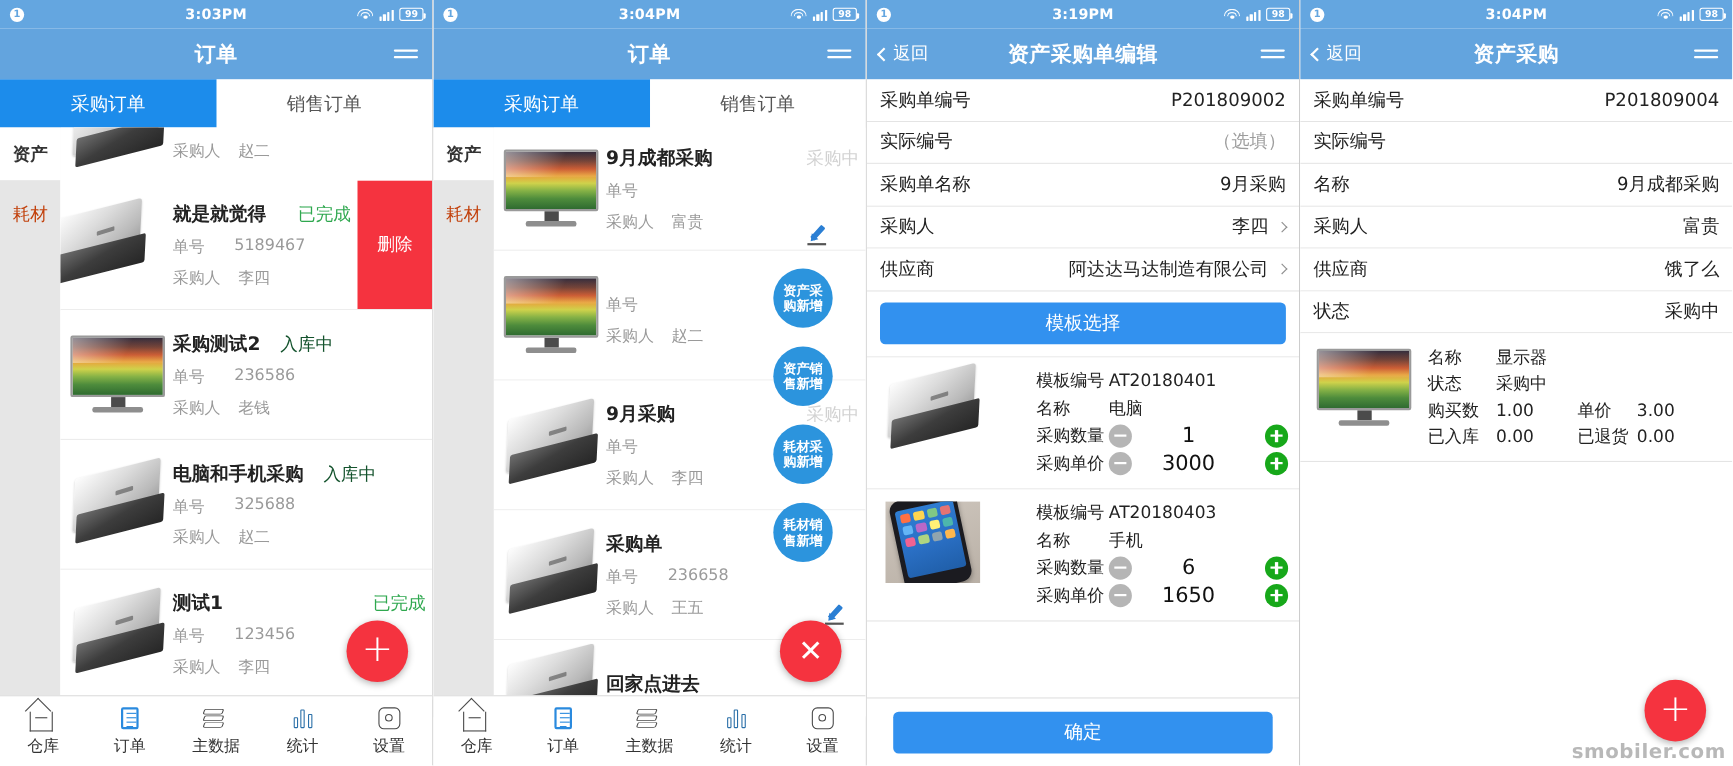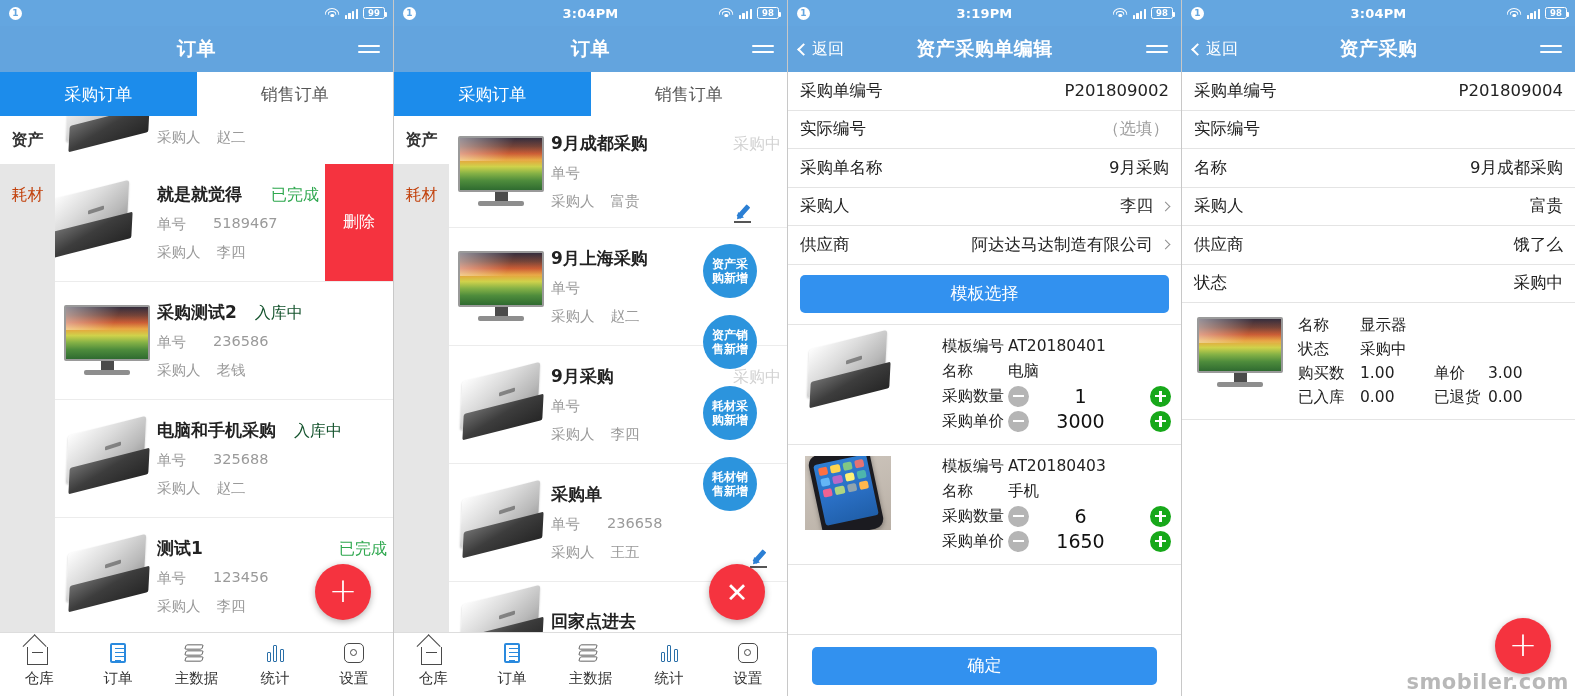--- a/index.html
+++ b/index.html
@@ -271,32 +271,33 @@
   .dline .dv { width: 74px; flex: 0 0 74px; color: #222; }
   .dline .dk2 { width: 54px; flex: 0 0 54px; color: #222; }
   .dline .dv2 { color: #222; }
 
   .confirmwrap { position: absolute; left: 0; right: 0; bottom: 0; height: 62px;
                  background: #fff; border-top: 1px solid #e0e0e0;
                  display: flex; align-items: center; padding: 0 24px; }
   .confirmbtn { flex: 1; height: 38px; background: #3291ef; color: #fff;
                 border-radius: 5px; display:flex; align-items:center;
                 justify-content:center; font-size: 17px; }
-  .watermark { position: absolute; right: 6px; bottom: 2px; font-size: 21px;
+  .watermark { position: absolute; right: 6px; bottom: 2px; font-size: 18px;
                font-weight: bold; color: rgba(125,125,125,.55);
                letter-spacing: .5px; z-index: 60; }
 </style>
 </head>
 <body>
 
 <div class="strip">
 
   <div class="panel p1">
     <div class="statusbar">
       <div class="sb-badge">1</div>
+      <div class="sb-time">3:03PM</div>
       <div class="sb-right">
         <div class="wifi">
             <i></i>
             <i></i>
             <i></i>
           </div>
         <div class="bars">
             <b></b>
             <b></b>
             <b></b>
@@ -552,23 +553,20 @@
 
         <div class="row" style="height:118px">
           <div class="row-thumb">
             <div class="monitor">
                 <div class="screen"></div>
                 <div class="neck"></div>
                 <div class="base"></div>
               </div>
           </div>
           <div class="row-body">
-            <div class="row-head">
-              <span class="row-title">9月上海采购</span>
-            </div>
             <div class="row-line">
               <span class="k">单号</span>
               <span class="v"></span>
             </div>
             <div class="row-line">
               <span class="k">采购人</span>
               <span class="v">赵二</span>
             </div>
           </div>
         </div>

